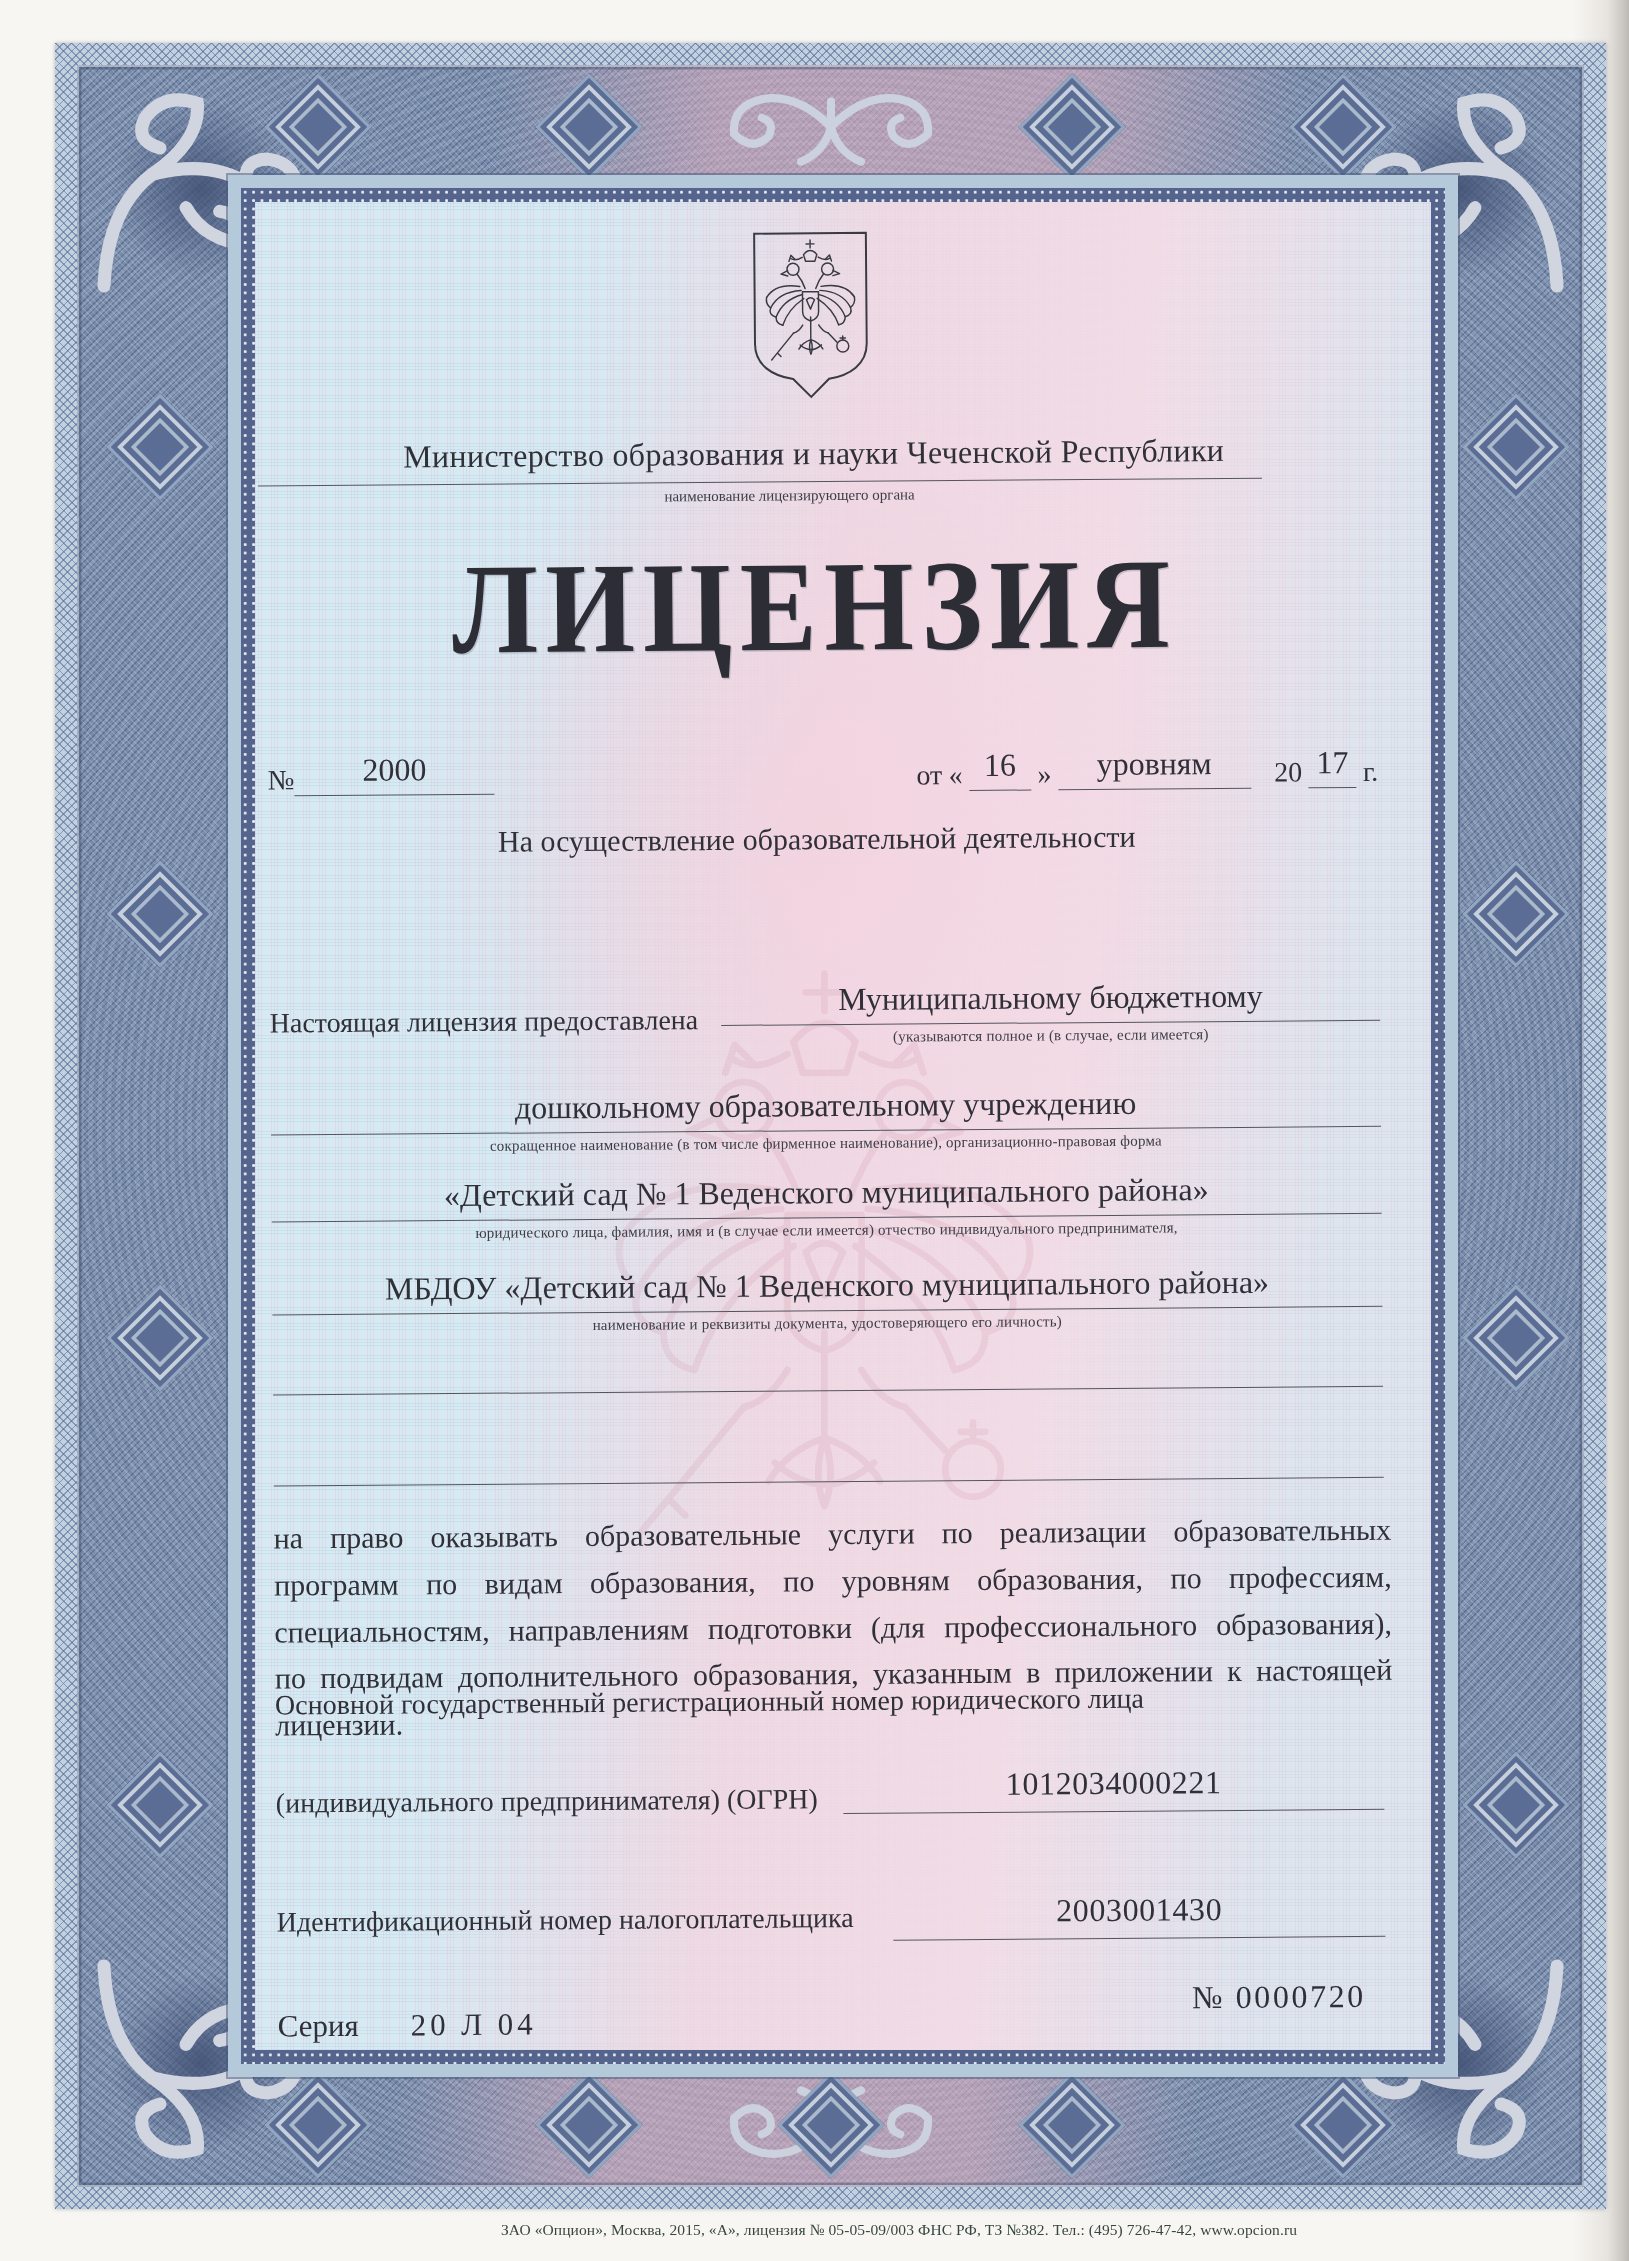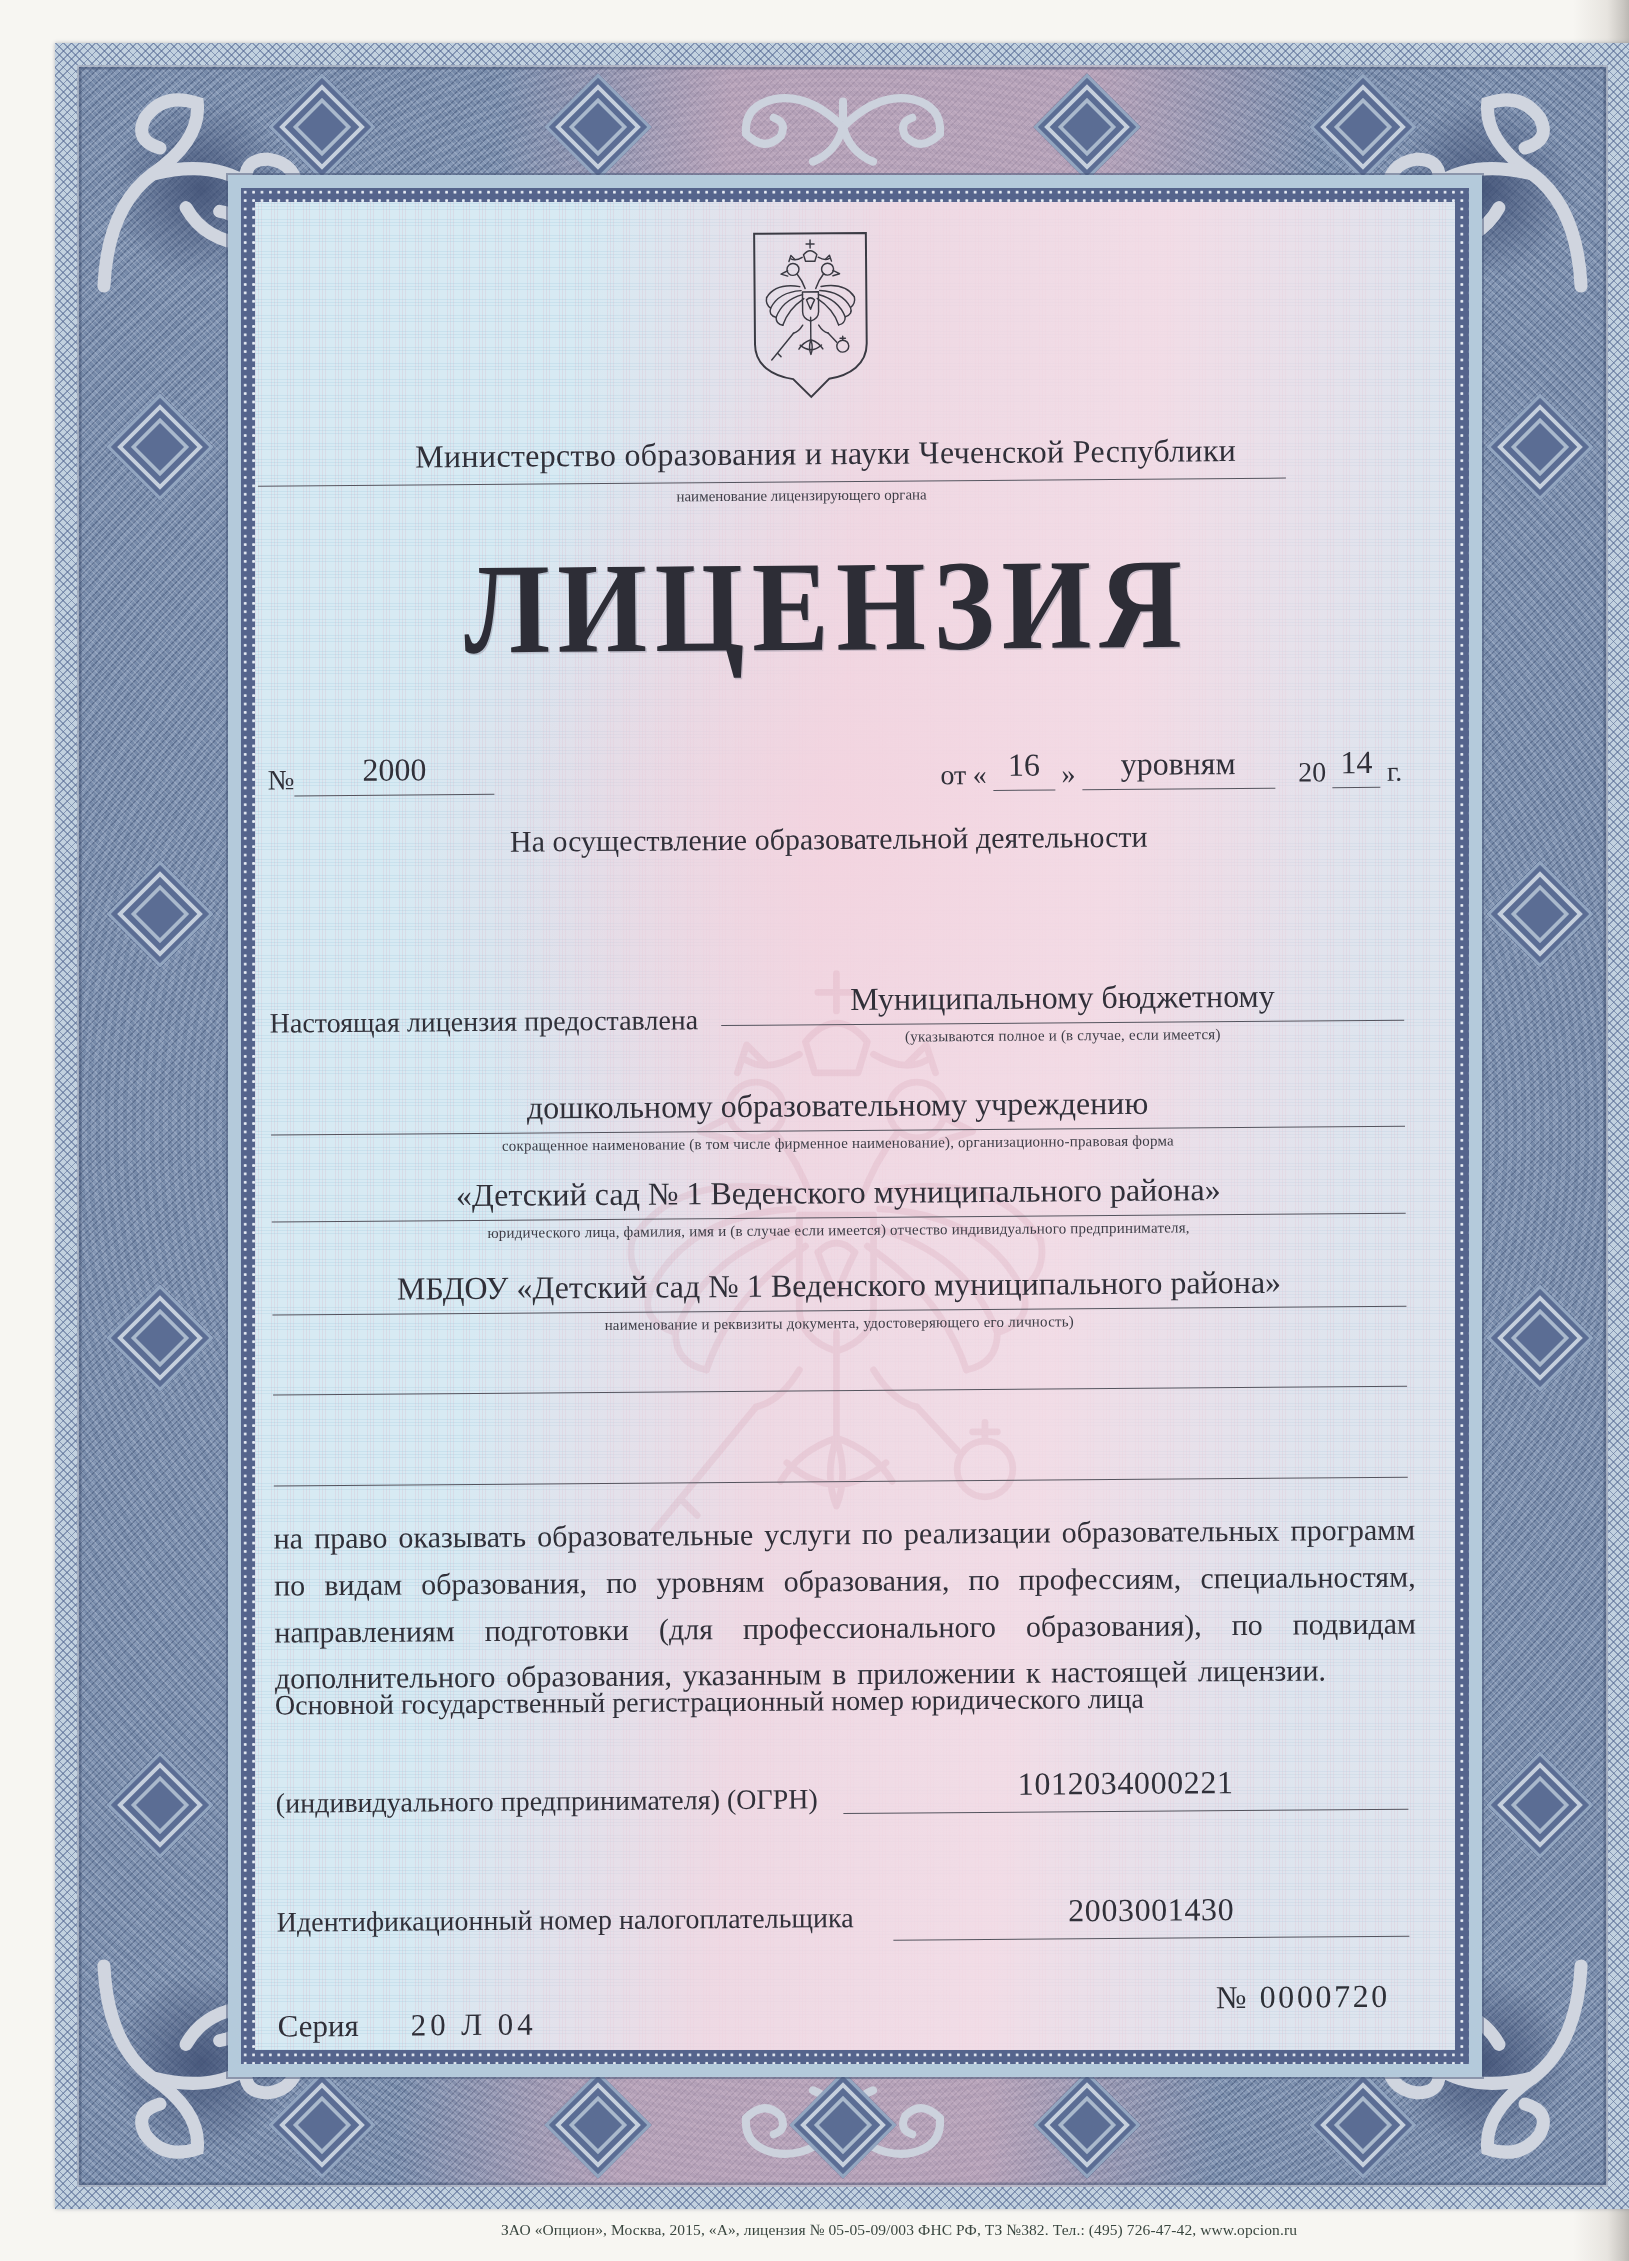--- a/index.html
+++ b/index.html
@@ -10,21 +10,20 @@
     font-family:"Liberation Serif","DejaVu Serif",serif; color:#303039;
   }
   
   .frame{
     position:absolute; left:55px; top:43px; width:1551px; height:2166px;
     background-color:#c2d1df;
     background-image:
       repeating-linear-gradient(45deg, rgba(84,104,146,.55) 0 1.3px, rgba(0,0,0,0) 1.3px 5.8px),
       repeating-linear-gradient(-45deg, rgba(84,104,146,.55) 0 1.3px, rgba(0,0,0,0) 1.3px 5.8px);
     box-shadow:0 0 3.9px rgba(60,70,90,.35);
-    padding-left:24px;
   }
   .band-main{
     position:absolute; inset:22px;
     background-color:#7d91b0;
     background-image:
       linear-gradient(93deg, rgba(228,178,194,0) 26%, rgba(228,178,194,.55) 40%, rgba(228,178,194,.55) 62%, rgba(228,178,194,0) 76%),
       repeating-linear-gradient(45deg, rgba(238,243,248,.17) 0 1.3px, rgba(0,0,0,0) 1.3px 4.5px),
       repeating-linear-gradient(-45deg, rgba(38,54,90,.30) 0 1.3px, rgba(0,0,0,0) 1.3px 4.5px),
       repeating-radial-gradient(circle at 50% 50%, rgba(255,255,255,.06) 0 4.5px, rgba(30,45,80,.07) 4.5px 9px);
     box-shadow:inset 0 0 0 1.9px rgba(255,255,255,.45), inset 0 0 0 4.5px rgba(47,63,98,.38);
@@ -262,21 +261,21 @@
               <span>«</span>
               <span class="wline day-line">
                 <span class="wval">16</span>
               </span>
               <span>»</span>
               <span class="wline month-line">
                 <span class="wval">уровням</span>
               </span>
               <span class="century">20</span>
               <span class="wline year-line">
-                <span class="wval">14</span>
+                <span class="wval">17</span>
               </span>
               <span>г.</span>
             </div>
 
             <div class="subtitle centered">На осуществление образовательной деятельности</div>
 
             <div class="granted-label">Настоящая лицензия предоставлена</div>
 
             <div class="fill-block fb1">
               <div class="fill-value">Муниципальному бюджетному</div>

